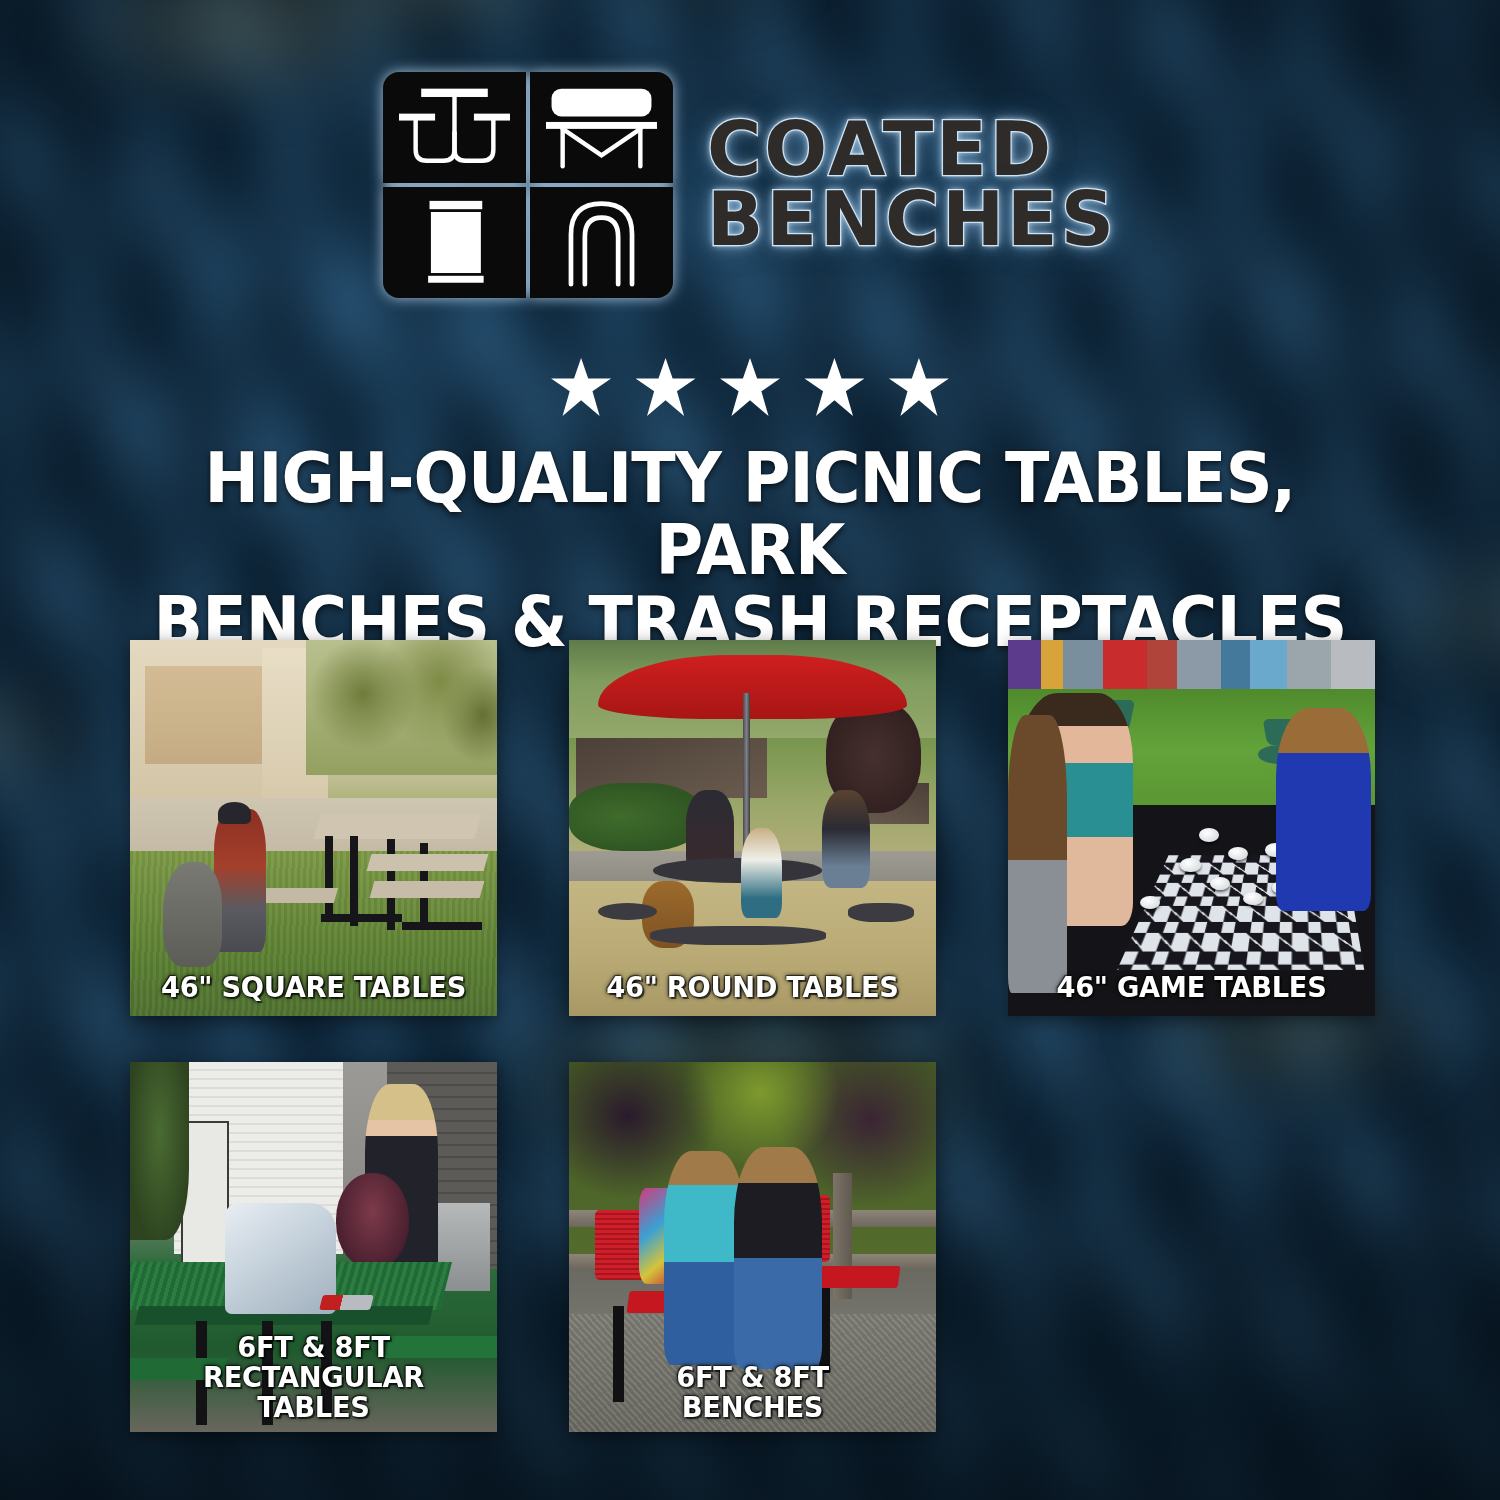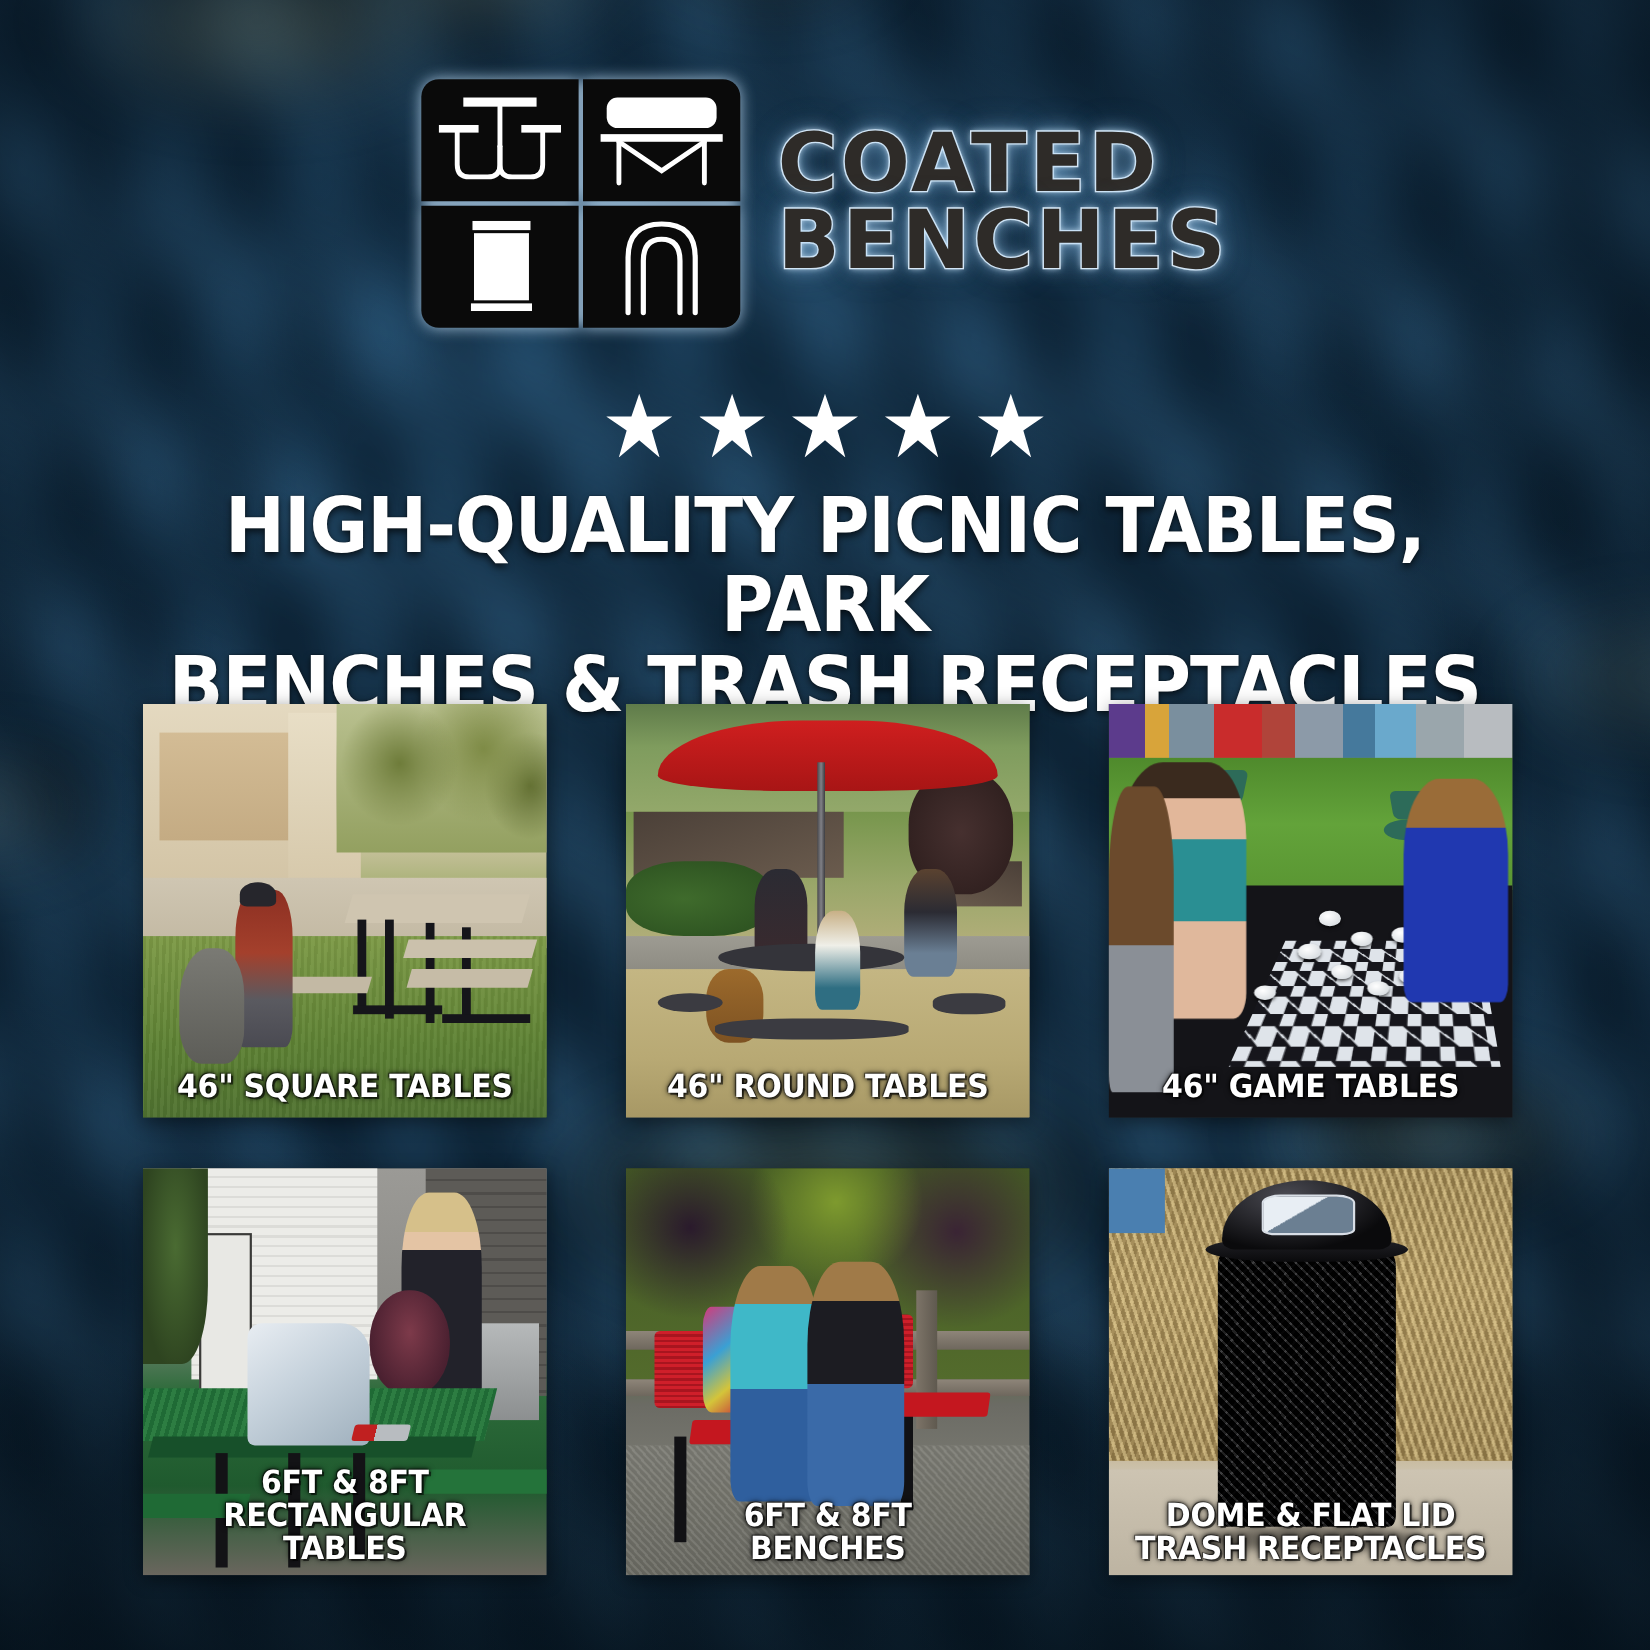--- a/index.html
+++ b/index.html
@@ -544,32 +544,16 @@
           <div class="pack"></div>
           <div class="boy1"></div>
             <div class="boy2"></div>
         </div>
         <div class="cap two-line">
           <span>6FT &amp; 8FT</span>
           <span class="l2">BENCHES</span>
         </div>
       </div>
 
-      <div class="tile">
-        <div class="scene s6">
-          <div class="grassbg"></div>
-            <div class="sky"></div>
-            <div class="pave"></div>
-          <div class="shadow6"></div>
-          <div class="can"></div>
-            <div class="rim"></div>
-          <div class="dome"></div>
-            <div class="slot"></div>
-        </div>
-        <div class="cap two-line">
-          <span>DOME &amp; FLAT LID</span>
-          <span class="l2">TRASH RECEPTACLES</span>
-        </div>
-      </div>
 
     </div>
   </div>
 </div>
 
 </body></html>

